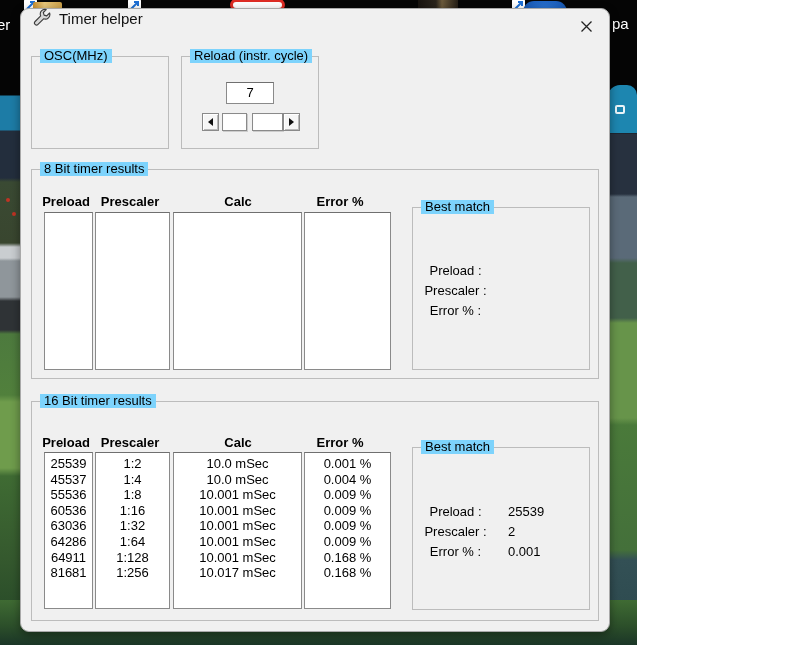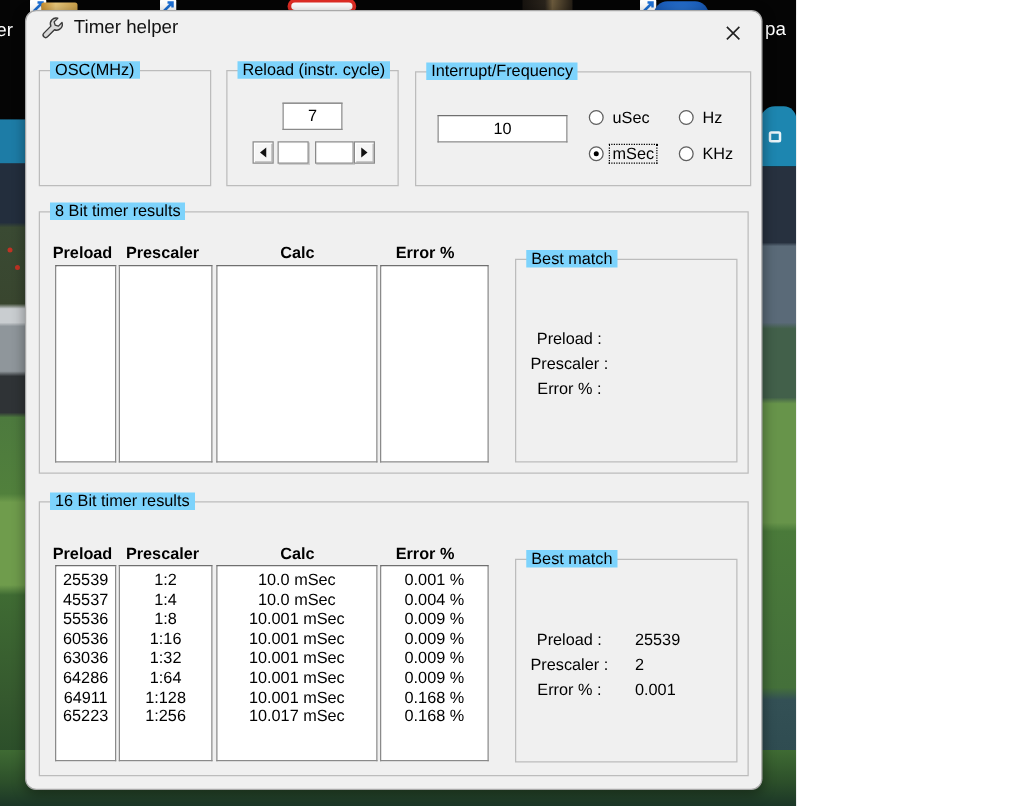--- a/index.html
+++ b/index.html
@@ -40,21 +40,21 @@
     border:2px solid #eaf4f8; border-radius:2px; }
   .edge-text { position:absolute; color:#fff; font-size:15px; }
   .edge-text.left { left:-3px; top:16px; }
   .edge-text.right { left:612px; top:15px;text-align:center; }
 
   
   .dialog { position:absolute; left:20px; top:8px; width:590px; height:624px;
     background:#f0f0f0; border:1px solid #a9a9a9; border-radius:9px;
     box-shadow:0 3px 10px rgba(0,0,0,.4); color:#000; font-size:13px; }
   .titlebar { position:absolute; left:0; top:0; width:100%; height:34px; display:flex;
-    align-items:flex-start; padding:4px 12px; border-radius:9px 9px 0 0; }
+    align-items:flex-end; padding:16px 12px; border-radius:9px 9px 0 0; }
   .titlebar .app-icon { width:19px; height:19px; margin-right:7px; flex:0 0 auto; }
   .title-text { font-size:15px; color:#111; }
   .close-btn { position:absolute; right:14px; top:9px; width:18px; height:17px;
     display:flex; align-items:center; justify-content:center; cursor:default; }
 
   .groupbox { position:absolute; border:1px solid #bcbcbc; }
   .groupbox > .gb-label { position:absolute; top:-8px; left:8px; background:#7dd3fc;
     padding:0 4px; line-height:14px; white-space:nowrap; }
 
   .sunken { background:#fff; border:1px solid #8a8a8a; border-top-color:#6f6f6f; }
@@ -159,41 +159,20 @@
             <span class="tri-l"></span>
           </div>
         <div class="sb-box" style="left:20px; width:25px;"></div>
         <div class="sb-box" style="left:50px; width:31px;"></div>
         <div class="sb-btn right">
             <span class="tri-r"></span>
           </div>
       </div>
     </div>
 
-    <div class="groupbox" style="left:311px; top:48px; width:269px; height:92px;">
-      <span class="gb-label">Interrupt/Frequency</span>
-      <div class="sunken field" style="left:17px; top:34px; width:104px; height:22px;">10</div>
-
-      <div class="radio-row" style="left:138px; top:29px;">
-        <span class="radio-circle"></span>
-        <span class="radio-label">uSec</span>
-      </div>
-      <div class="radio-row" style="left:210px; top:29px;">
-        <span class="radio-circle"></span>
-        <span class="radio-label">Hz</span>
-      </div>
-      <div class="radio-row" style="left:138px; top:58px;">
-        <span class="radio-circle checked"></span>
-        <span class="radio-label focused">mSec</span>
-      </div>
-      <div class="radio-row" style="left:210px; top:58px;">
-        <span class="radio-circle"></span>
-        <span class="radio-label">KHz</span>
-      </div>
-    </div>
 
     <div class="groupbox" style="left:10px; top:160px; width:568px; height:210px;">
       <span class="gb-label">8 Bit timer results</span>
       <span class="col-header" style="left:34px; top:24px;">Preload</span>
       <span class="col-header" style="left:98px; top:24px;">Prescaler</span>
       <span class="col-header" style="left:206px; top:24px;">Calc</span>
       <span class="col-header" style="left:308px; top:24px;">Error %</span>
       <div class="sunken listbox" style="left:12px;  top:42px; width:49px;  height:158px;"></div>
       <div class="sunken listbox" style="left:63px;  top:42px; width:75px;  height:158px;"></div>
       <div class="sunken listbox" style="left:141px; top:42px; width:129px; height:158px;"></div>
@@ -223,21 +202,21 @@
       <span class="col-header" style="left:206px; top:33px;">Calc</span>
       <span class="col-header" style="left:308px; top:33px;">Error %</span>
       <div class="sunken listbox" style="left:12px;  top:50px; width:49px;  height:157px;">
           <div class="lb-row">25539</div>
           <div class="lb-row">45537</div>
           <div class="lb-row">55536</div>
           <div class="lb-row">60536</div>
           <div class="lb-row">63036</div>
           <div class="lb-row">64286</div>
           <div class="lb-row">64911</div>
-          <div class="lb-row">65223</div>
+          <div class="lb-row">81681</div>
         </div>
       <div class="sunken listbox" style="left:63px;  top:50px; width:75px;  height:157px;">
           <div class="lb-row">1:2</div>
           <div class="lb-row">1:4</div>
           <div class="lb-row">1:8</div>
           <div class="lb-row">1:16</div>
           <div class="lb-row">1:32</div>
           <div class="lb-row">1:64</div>
           <div class="lb-row">1:128</div>
           <div class="lb-row">1:256</div>

